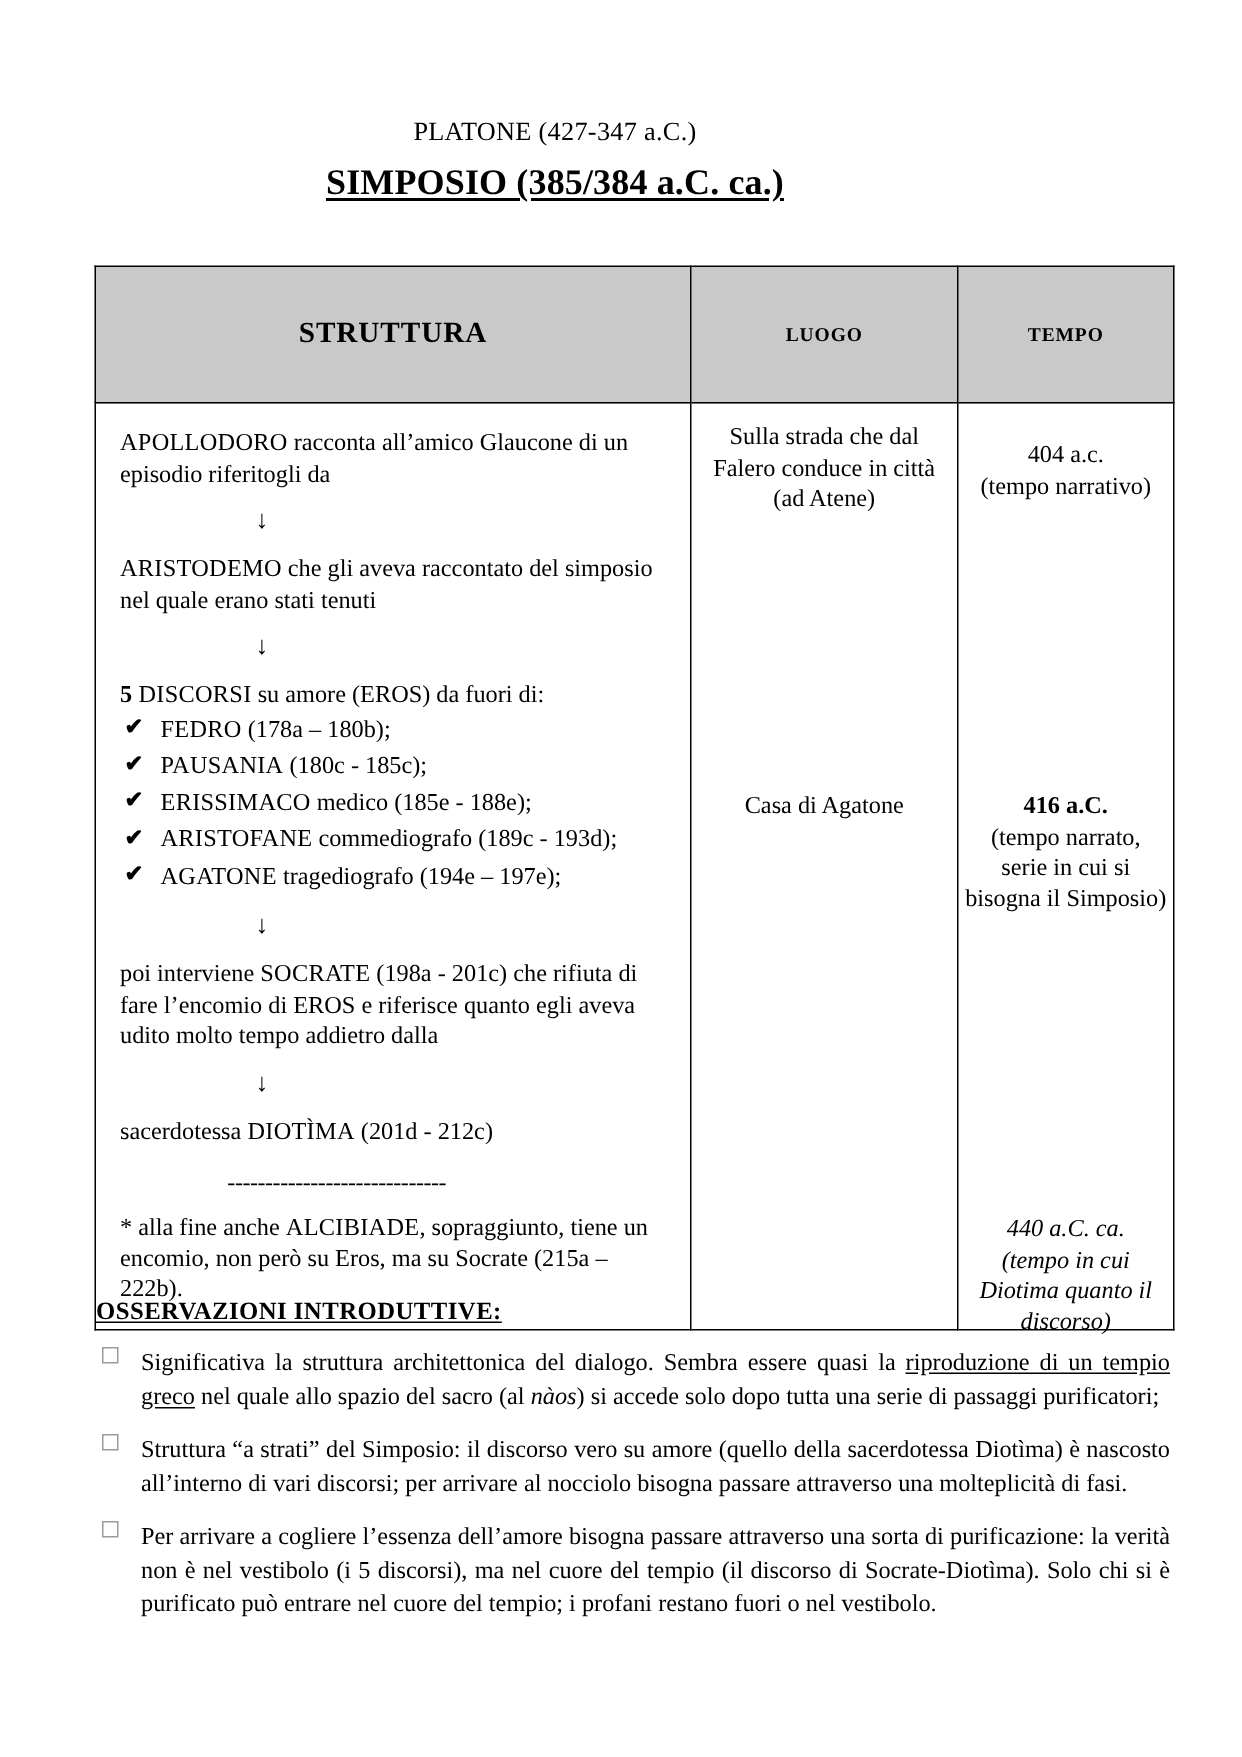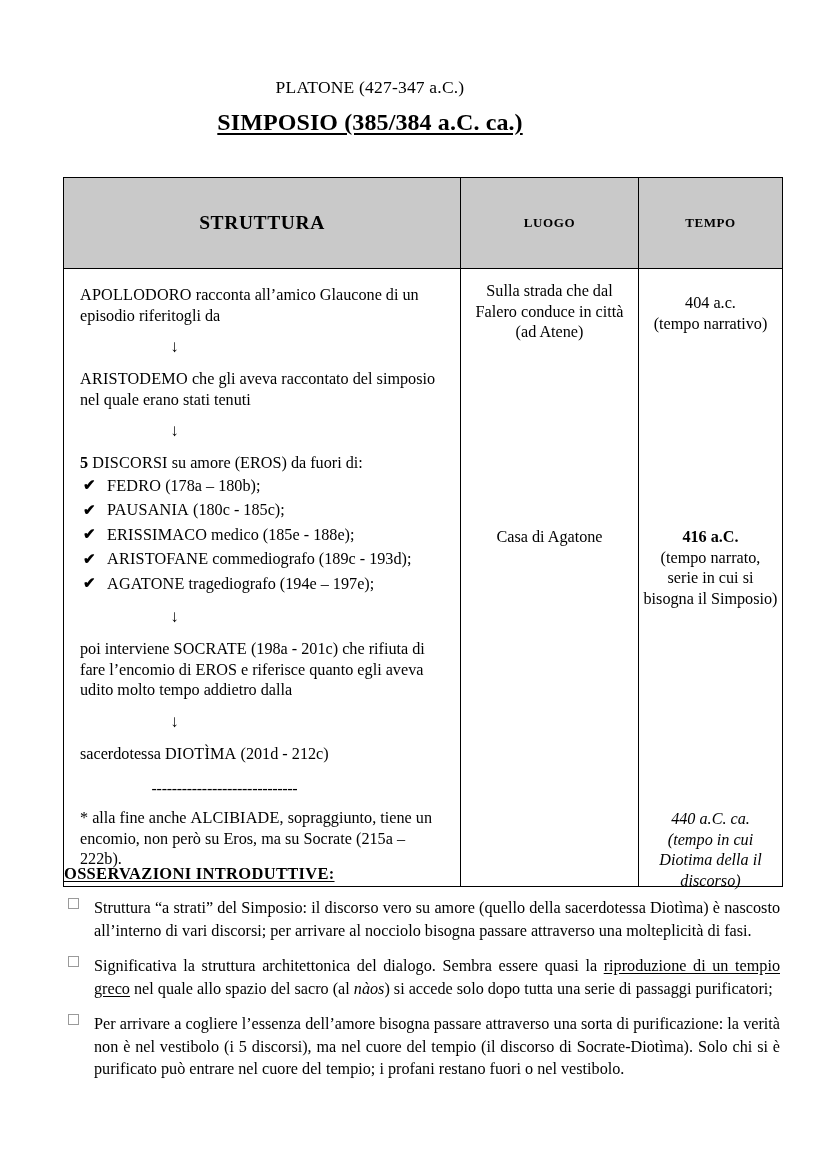--- a/index.html
+++ b/index.html
@@ -253,36 +253,36 @@
         </div>
         <div class="float-line" style="top:258px;">
           <div class="bold">416 a.C.</div>
           <div>(tempo narrato,</div>
           <div>serie in cui si</div>
           <div>bisogna il Simposio)</div>
         </div>
         <div class="float-line" style="top:540px;font-style:italic;">
           <div>440 a.C. ca.</div>
           <div>(tempo in cui</div>
-          <div>Diotima della il</div>
+          <div>Diotima quanto il</div>
           <div>discorso)</div>
         </div>
       </td>
     </tr>
   </tbody>
     </table>
 
   <div class="obs">
     <div class="obs-title">OSSERVAZIONI INTRODUTTIVE:</div>
     <ul class="obs-list">
       <li>
-        <span class="sq"></span><span>Struttura “a strati” del Simposio: il discorso vero su amore (quello della sacerdotessa Diotìma) è nascosto all’interno di vari discorsi; per arrivare al nocciolo bisogna passare attraverso una molteplicità di fasi.</span>
+        <span class="sq"></span><span>Significativa la struttura architettonica del dialogo. Sembra essere quasi la </span><span class="u">riproduzione di un tempio greco</span><span> nel quale allo spazio del sacro (al </span><span class="it">nàos</span><span>) si accede solo dopo tutta una serie di passaggi purificatori;</span>
       </li>
       <li>
-        <span class="sq"></span><span>Significativa la struttura architettonica del dialogo. Sembra essere quasi la </span><span class="u">riproduzione di un tempio greco</span><span> nel quale allo spazio del sacro (al </span><span class="it">nàos</span><span>) si accede solo dopo tutta una serie di passaggi purificatori;</span>
+        <span class="sq"></span><span>Struttura “a strati” del Simposio: il discorso vero su amore (quello della sacerdotessa Diotìma) è nascosto all’interno di vari discorsi; per arrivare al nocciolo bisogna passare attraverso una molteplicità di fasi.</span>
       </li>
       <li>
         <span class="sq"></span><span>Per arrivare a cogliere l’essenza dell’amore bisogna passare attraverso una sorta di purificazione: la verità non è nel vestibolo (i 5 discorsi), ma nel cuore del tempio (il discorso di Socrate-Diotìma). Solo chi si è purificato può entrare nel cuore del tempio; i profani restano fuori o nel vestibolo.</span>
       </li>
     </ul>
   </div>
 
 </div>
 
 </body></html>

